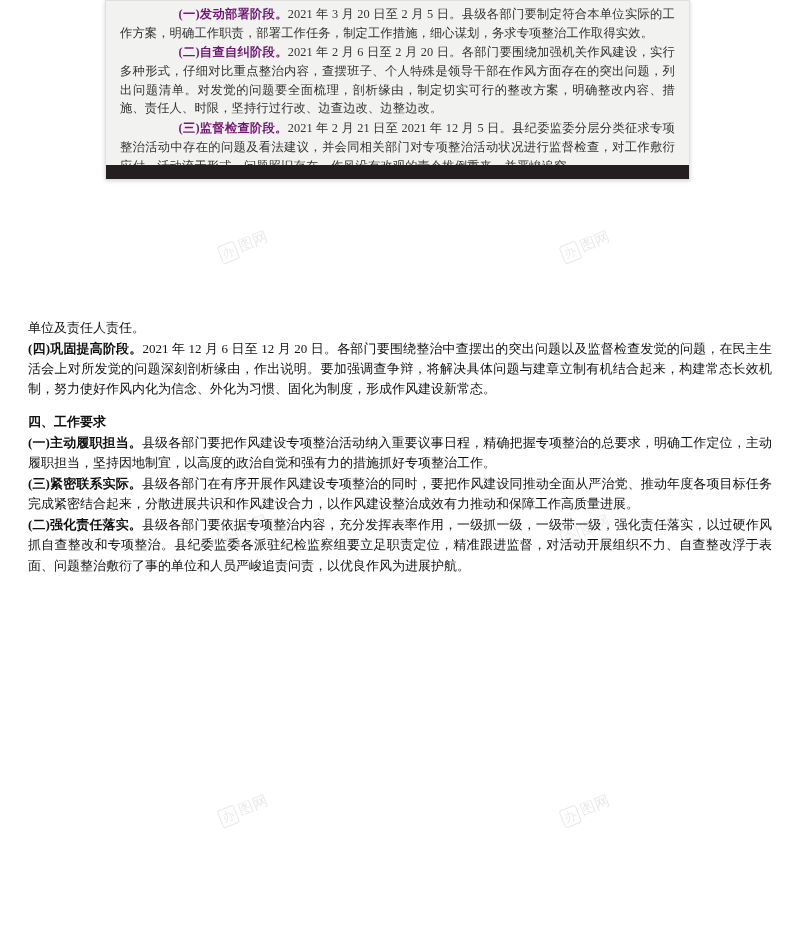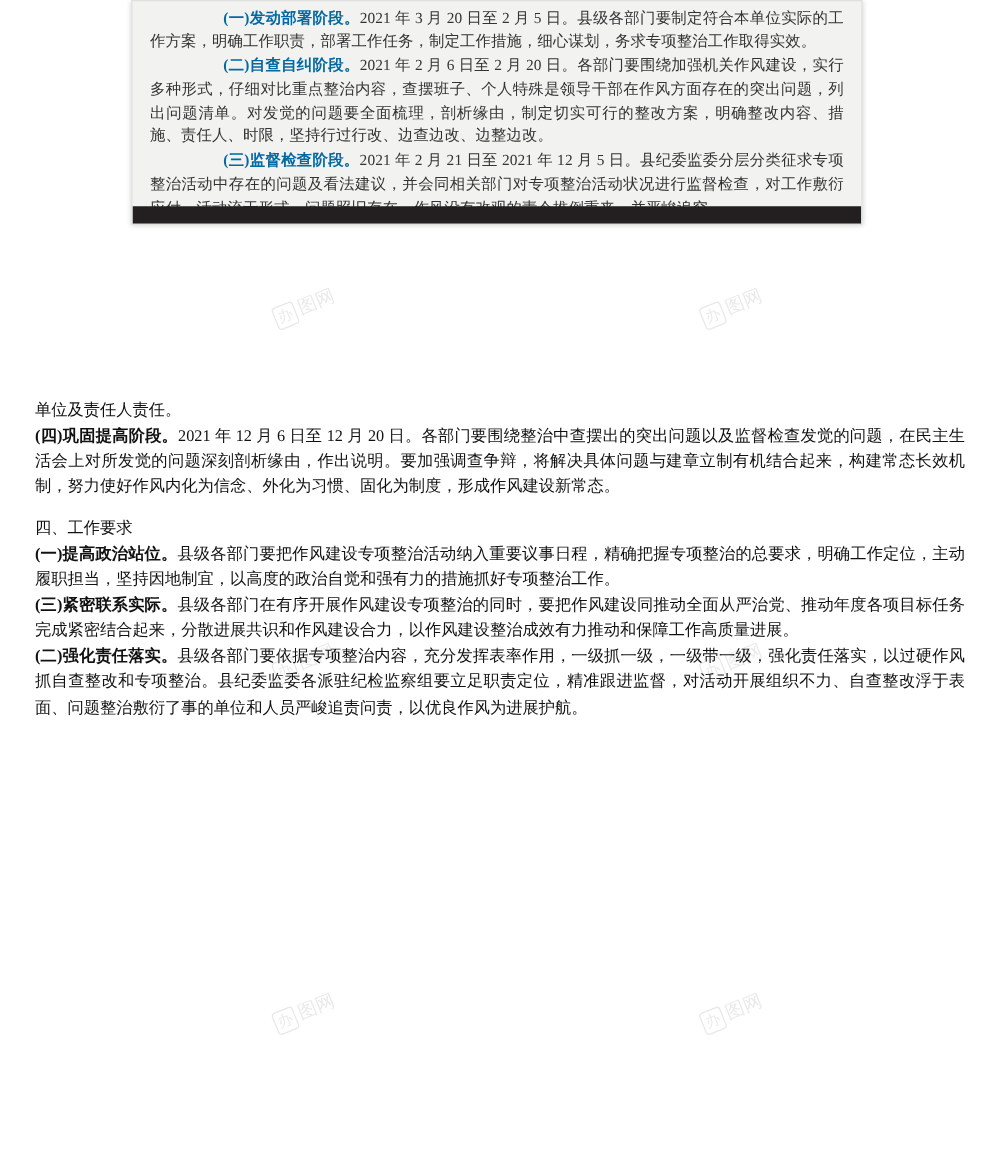--- a/index.html
+++ b/index.html
@@ -38,21 +38,21 @@
     text-align: justify;
   }
   .preview-inner p {
     margin: 0 0 1px 0;
     text-indent: 2em;
   }
   .preview-inner p.first {
     margin-top: 0;
   }
   .preview-inner b {
-    color: #0369a1;
+    color: #701a75;
     padding-left: 34px;
   }
   .card-bottom-rule {
     position: absolute;
     left: 0;
     bottom: 0;
     width: 100%;
     height: 14px;
     background: #231f20;
   }
@@ -85,21 +85,21 @@
     width: 744px;
     font-size: 13px;
     line-height: 1.55;
     color: #111111;
     text-align: justify;
   }
   .doc-body p {
     margin: 0 0 1px 0;
   }
   .doc-body .sec-head {
-    font-weight: normal;
+    font-weight: bold;
     margin-top: 12px;
   }
   .doc-body b {
     font-weight: bold;
   }
 </style>
 </head>
 <body>
 
 <div class="preview-card">
@@ -139,21 +139,21 @@
 <div class="doc-body">
   <p>单位及责任人责任。</p>
 
   <p>
     <b>(四)巩固提高阶段。</b><span>2021 年 12 月 6 日至 12 月 20 日。各部门要围绕整治中查摆出的突出问题以及监督检查发觉的问题，在民主生活会上对所发觉的问题深刻剖析缘由，作出说明。要加强调查争辩，将解决具体问题与建章立制有机结合起来，构建常态长效机制，努力使好作风内化为信念、外化为习惯、固化为制度，形成作风建设新常态。</span>
   </p>
 
   <p class="sec-head">四、工作要求</p>
 
   <p>
-    <b>(一)提高政治站位。</b><span>县级各部门要把作风建设专项整治活动纳入重要议事日程，精确把握专项整治的总要求，明确工作定位，主动履职担当，坚持因地制宜，以高度的政治自觉和强有力的措施抓好专项整治工作。</span>
+    <b>(一)主动履职担当。</b><span>县级各部门要把作风建设专项整治活动纳入重要议事日程，精确把握专项整治的总要求，明确工作定位，主动履职担当，坚持因地制宜，以高度的政治自觉和强有力的措施抓好专项整治工作。</span>
   </p>
 
   <p>
     <b>(三)紧密联系实际。</b><span>县级各部门在有序开展作风建设专项整治的同时，要把作风建设同推动全面从严治党、推动年度各项目标任务完成紧密结合起来，分散进展共识和作风建设合力，以作风建设整治成效有力推动和保障工作高质量进展。</span>
   </p>
 
   <p>
     <b>(二)强化责任落实。</b><span>县级各部门要依据专项整治内容，充分发挥表率作用，一级抓一级，一级带一级，强化责任落实，以过硬作风抓自查整改和专项整治。县纪委监委各派驻纪检监察组要立足职责定位，精准跟进监督，对活动开展组织不力、自查整改浮于表面、问题整治敷衍了事的单位和人员严峻追责问责，以优良作风为进展护航。</span>
   </p>
 </div>

